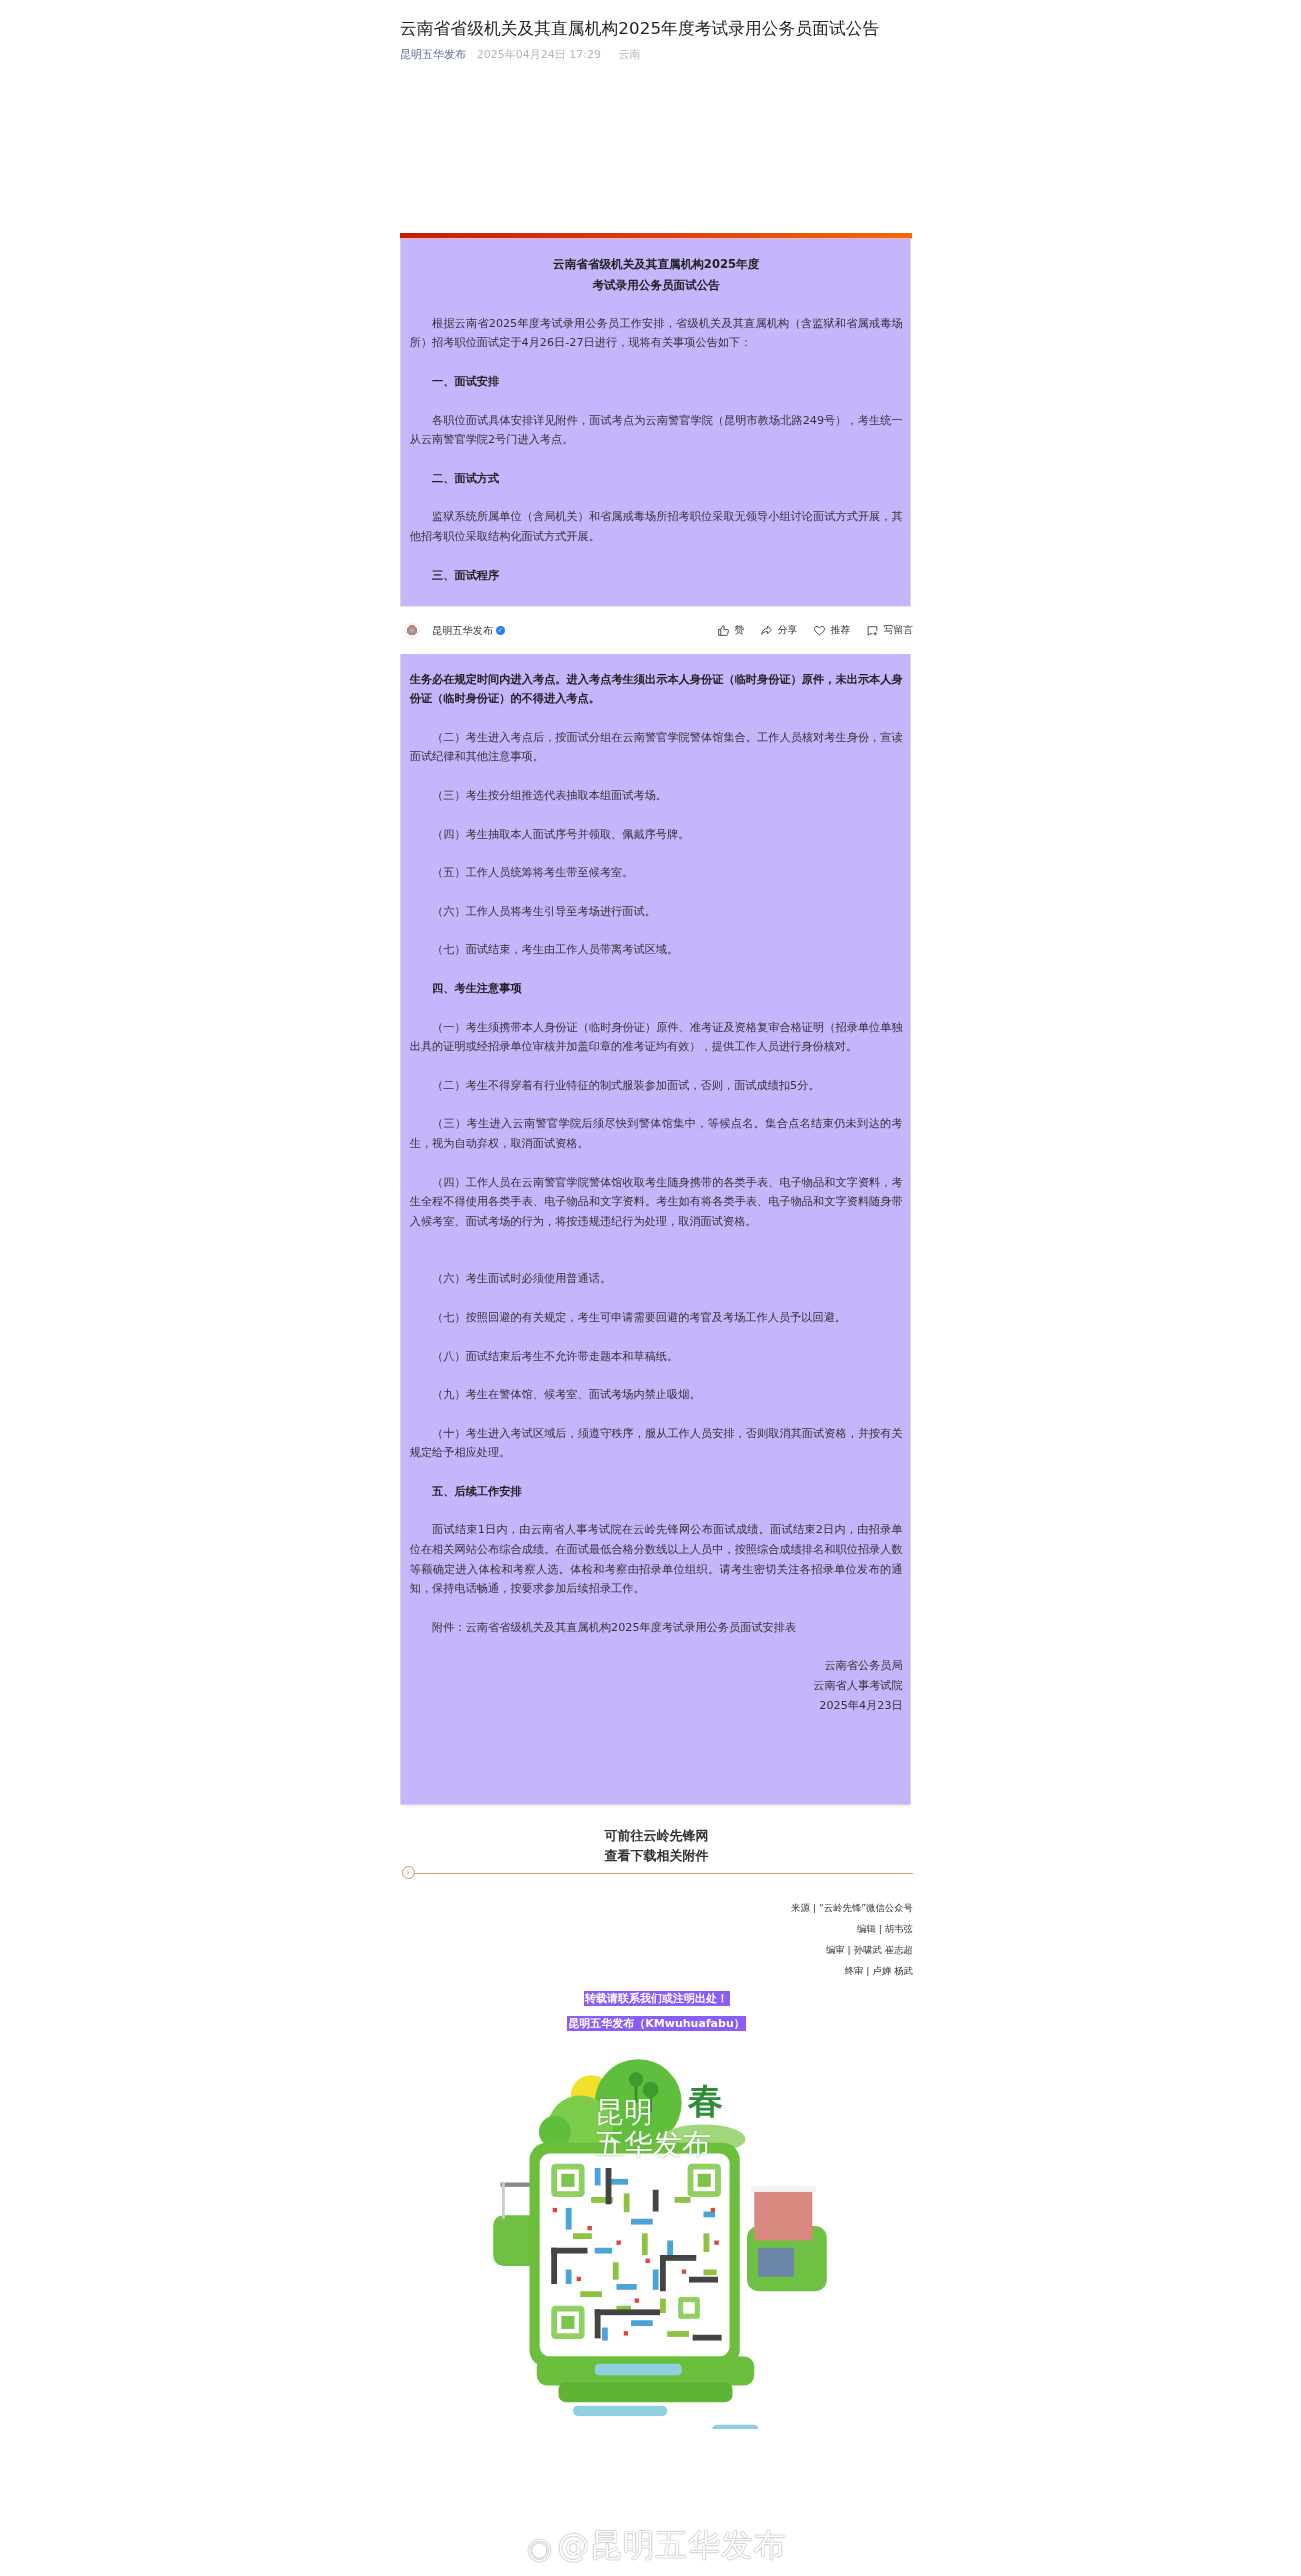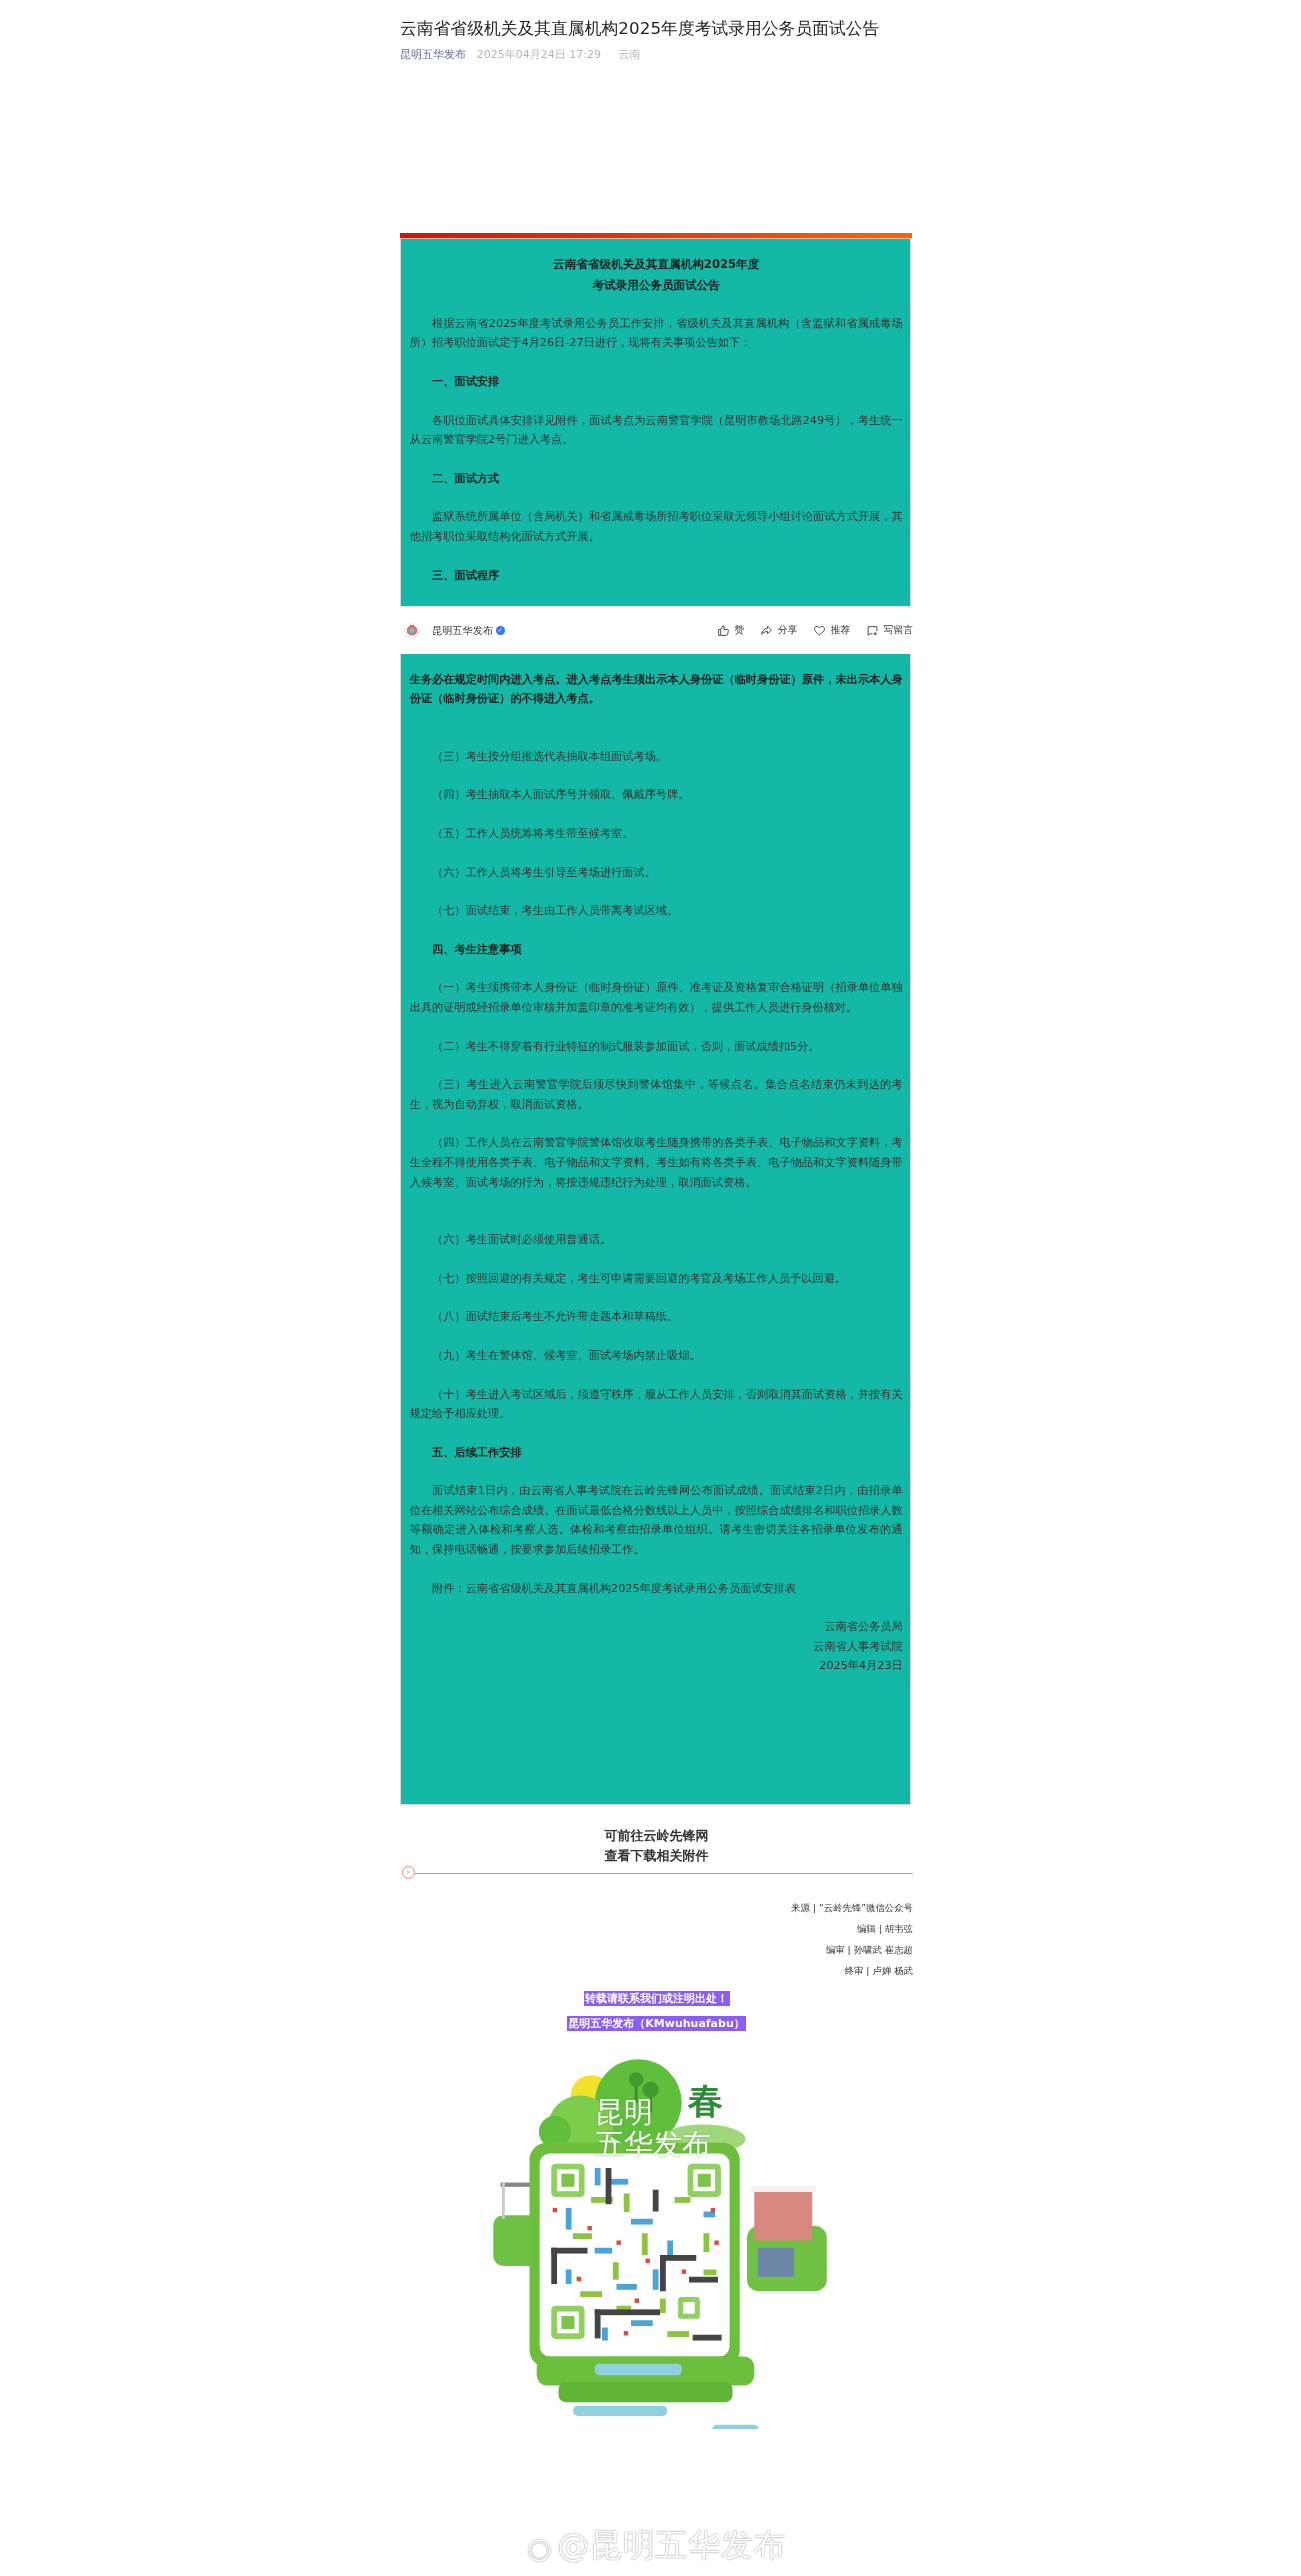--- a/index.html
+++ b/index.html
@@ -44,21 +44,21 @@
   
   .card {
     position: absolute;
     top: 234px;
     left: 0;
     width: 511px;
     height: 1571px;
     border-left: 0.7px solid #d6d6d6;
     border-right: 0.7px solid #d6d6d6;
     border-bottom: 0.7px solid #d6d6d6;
-    background: #14b8a6;
+    background: #c4b5fd;
     box-shadow: 0 3.6px 2.9px -1.5px #ececec;
   }
   .card-topbar {
     position: absolute;
     top: -0.7px;
     left: -0.7px;
     width: 512px;
     height: 5.8px;
     background: linear-gradient(90deg, #c8190c 0%, #d83a10 45%, #f0680e 100%);
     border-bottom: 0.7px solid #f3b9a0;
@@ -247,20 +247,21 @@
       <div class="gap-m"></div>
       <p class="p">监狱系统所属单位（含局机关）和省属戒毒场所招考职位采取无领导小组讨论面试方式开展，其他招考职位采取结构化面试方式开展。</p>
       <div class="gap-m"></div>
 
       <p class="sec">三、面试程序</p>
       <div class="gap-m"></div>
       <p class="p" style="white-space:nowrap;overflow:hidden;height:17.4px;">（一）根据面试工作安排，参加上午面试的考生须于7:30-8:00期间由云南警官学</p>
       <div style="height:48px;"></div>
       <p class="bold-p">生务必在规定时间内进入考点。进入考点考生须出示本人身份证（临时身份证）原件，未出示本人身份证（临时身份证）的不得进入考点。</p>
       <div class="gap-m"></div>
+      <p class="p">（二）考生进入考点后，按面试分组在云南警官学院警体馆集合。工作人员核对考生身份，宣读面试纪律和其他注意事项。</p>
       <div class="gap-m"></div>
       <p class="p">（三）考生按分组推选代表抽取本组面试考场。</p>
       <div class="gap-m"></div>
       <p class="p">（四）考生抽取本人面试序号并领取、佩戴序号牌。</p>
       <div class="gap-m"></div>
       <p class="p">（五）工作人员统筹将考生带至候考室。</p>
       <div class="gap-m"></div>
       <p class="p">（六）工作人员将考生引导至考场进行面试。</p>
       <div class="gap-m"></div>
       <p class="p">（七）面试结束，考生由工作人员带离考试区域。</p>

